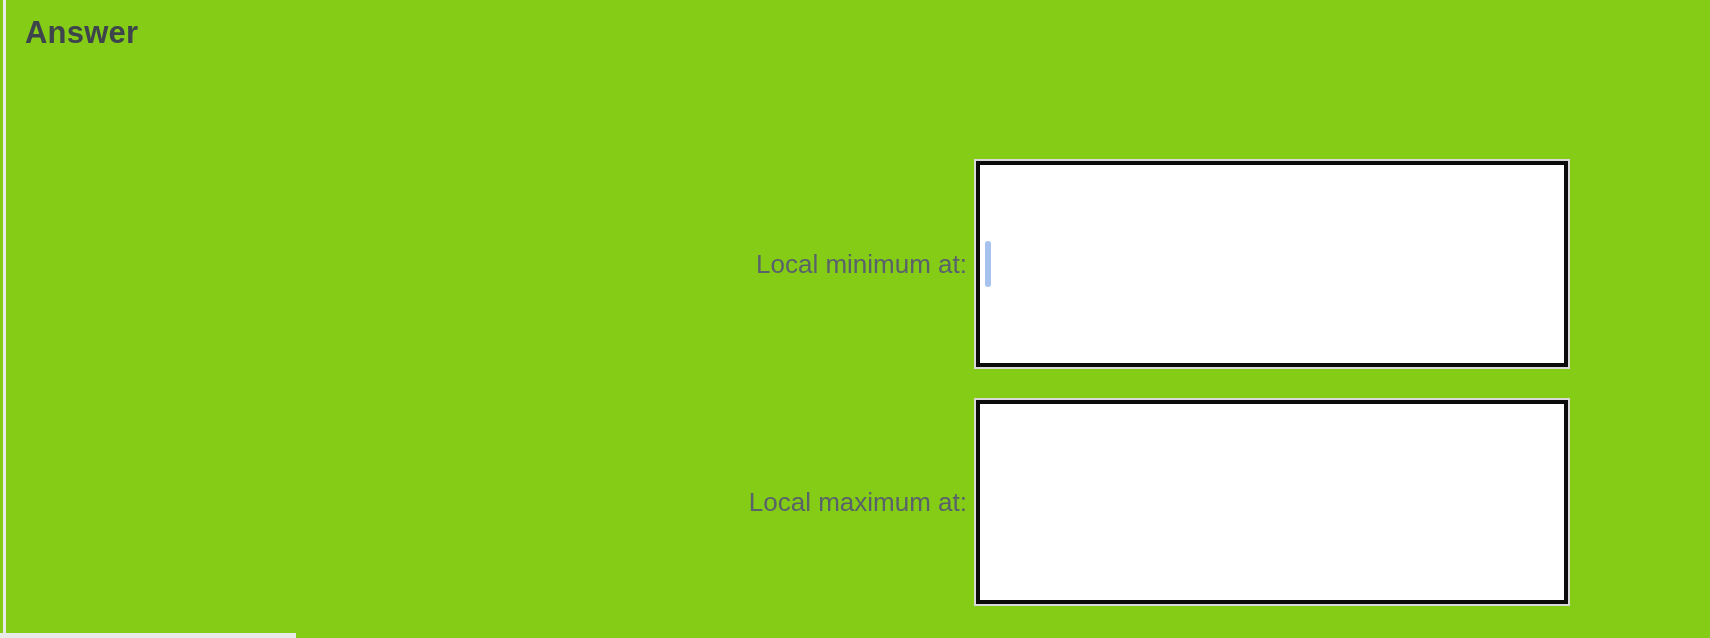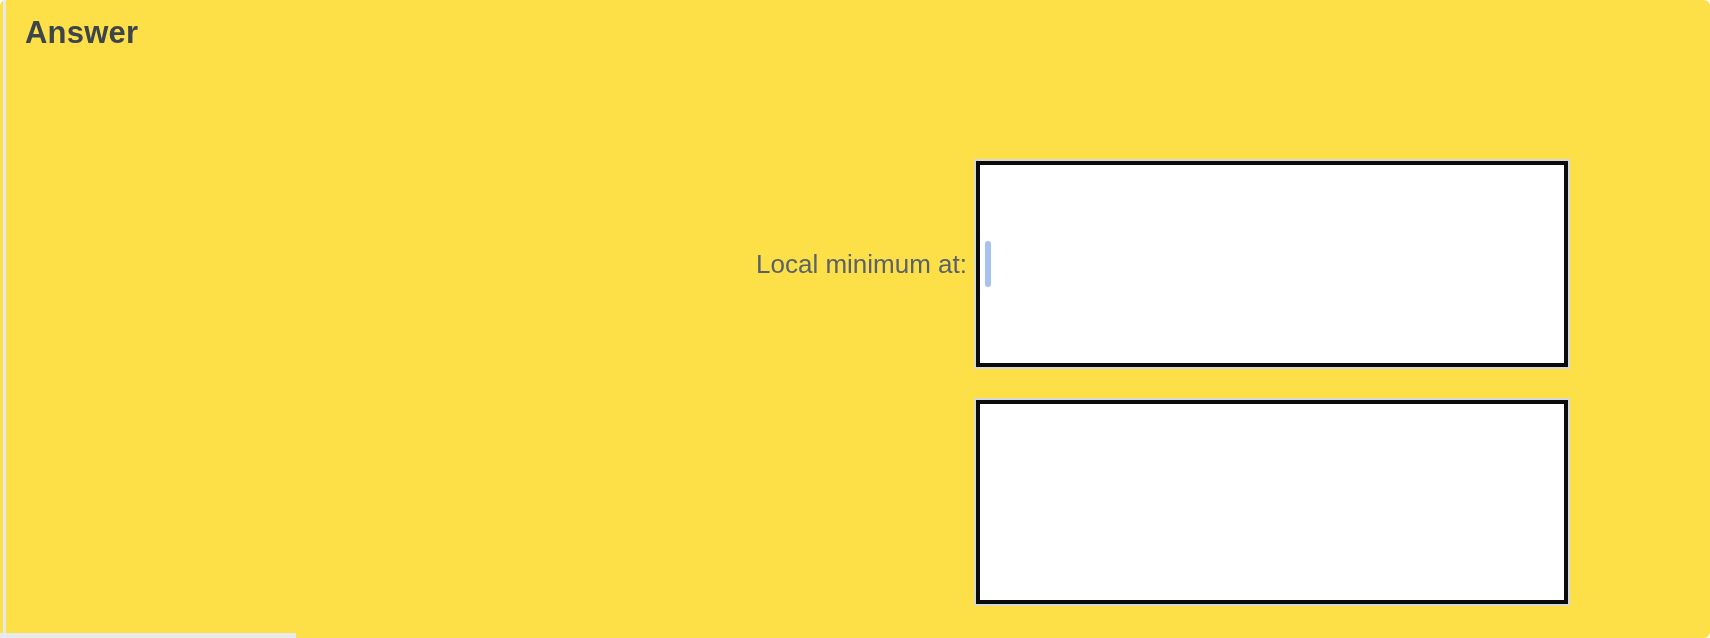--- a/index.html
+++ b/index.html
@@ -9,22 +9,21 @@
     height: 638px;
     background: #ffffff;
     overflow: hidden;
     font-family: "Liberation Sans", "DejaVu Sans", sans-serif;
   }
 
   .canvas {
     position: relative;
     width: 1710px;
     height: 638px;
-    background: #fde047;
-    border-radius: 6px;
+    background: #84cc16;
   }
 
   
   .left-divider {
     position: absolute;
     left: 3px;
     top: 0;
     width: 3px;
     height: 638px;
     background: #e8eaea;
@@ -97,18 +96,19 @@
 
   <div class="answer-heading">Answer</div>
 
   <div class="field-label row-1">Local minimum at:</div>
 
   <div class="math-input row-1" role="textbox" aria-label="Local minimum at">
     <span class="math-input-value"></span>
     <div class="text-caret"></div>
   </div>
 
+  <div class="field-label row-2">Local maximum at:</div>
 
   <div class="math-input row-2" role="textbox" aria-label="Local maximum at">
     <span class="math-input-value"></span>
   </div>
 
 </div>
 
 </body></html>

